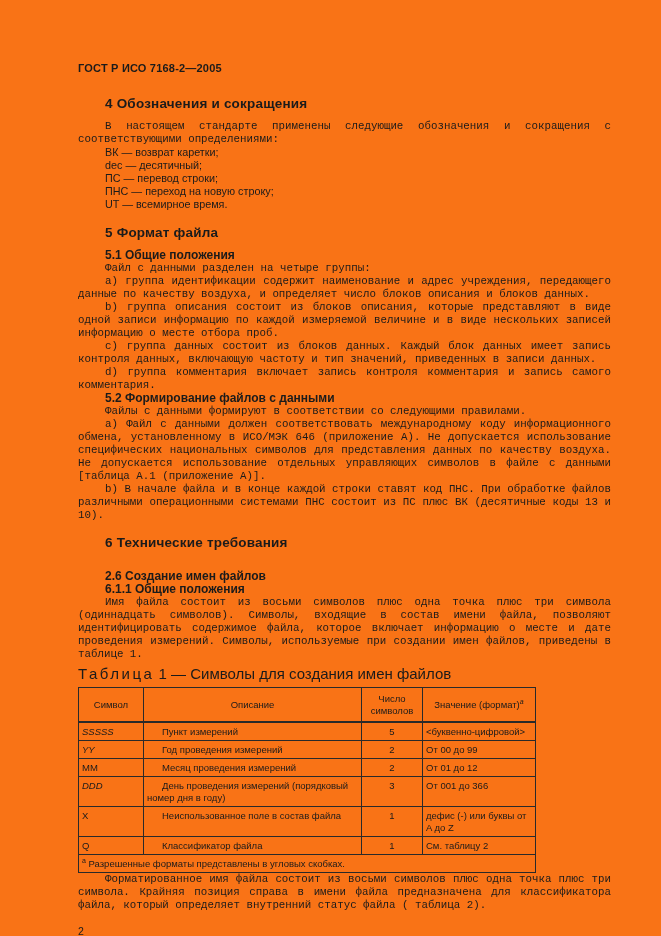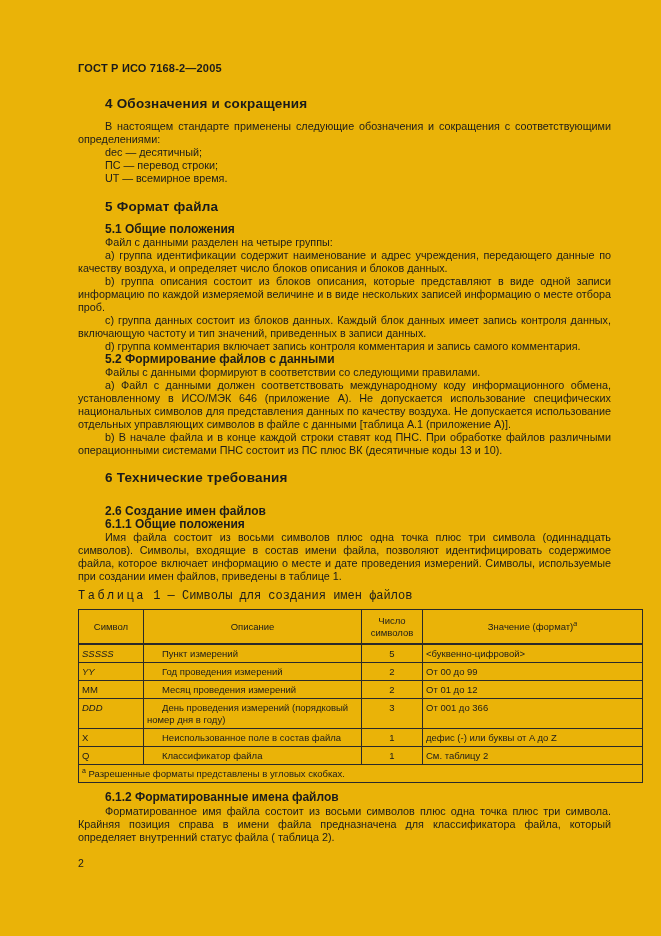--- a/index.html
+++ b/index.html
@@ -1,19 +1,19 @@
 <!DOCTYPE html>
 <html><head>
 <meta charset="utf-8">
 <style>
   html,body { margin:0; padding:0; background:#e8e8e8; }
   .page {
     position:relative;
     width:661px; height:936px;
-    background:#eab308;
+    background:#f97316;
     font-family:"Liberation Sans", sans-serif;
     color:#1b1b1b;
     overflow:hidden;
     margin:0 auto;
   }
   .content {
     position:absolute;
     left:78px; top:62px;
     width:533px;
   }
@@ -31,31 +31,30 @@
     font-size:12px; font-weight:bold; line-height:13px;
     margin:8px 0 0 27px;
   }
   .h3.first61 { margin-top:19px; }
   .h3.tight { margin-top:0; }
   .h3.after-table { margin-top:8px; margin-bottom:1px; }
   .b {
     font-size:10.8px; line-height:13px; margin:0;
   }
   .just { text-align:justify; }
-  .ind { text-indent:27px; }
+  .ind { text-indent:27px;font-family:Liberation Mono, monospace; }
   .abbrev { padding-left:27px; }
   .tbl-caption {
-    font-size:12px; line-height:12px;
+    font-size:15px; line-height:12px;
     margin:7px 0 7px 0;
-    font-family:Liberation Mono, monospace;
   }
   .cap-word { letter-spacing:2.5px; }
   table.t1 {
     border-collapse:collapse;
-    width:565px;
+    width:458px;
     font-size:9.5px; line-height:12px;
     color:#1b1b1b;
   }
   table.t1, table.t1 th, table.t1 td { border:1px solid #2a2a2a; }
   table.t1 thead th {
     font-weight:normal;
     text-align:center; vertical-align:middle;
     height:31px; padding:1px 3px;
     border-bottom:2px solid #2a2a2a;
   }
@@ -78,22 +77,24 @@
 <body>
 
 <div class="page">
   <div class="content">
 
     <div class="doc-code">ГОСТ Р ИСО 7168-2—2005</div>
 
     <div class="h2">4  Обозначения и сокращения</div>
     <p class="b just ind">В настоящем стандарте применены следующие обозначения и сокращения с соответствующими определениями:</p>
     <div>
+      <div class="b abbrev">ВК — возврат каретки;</div>
       <div class="b abbrev">dec — десятичный;</div>
       <div class="b abbrev">ПС — перевод строки;</div>
+      <div class="b abbrev">ПНС — переход на новую строку;</div>
       <div class="b abbrev">UT — всемирное время.</div>
     </div>
 
     <div class="h2 s5">5  Формат файла</div>
     <div class="h3">5.1  Общие положения</div>
     <p class="b just ind">Файл с данными разделен на четыре группы:</p>
     <p class="b just ind">a)  группа идентификации содержит наименование и адрес учреждения, передающего данные по качеству воздуха, и определяет число блоков описания и блоков данных.</p>
     <p class="b just ind">b)  группа описания состоит из блоков описания, которые представляют в виде одной записи информацию по каждой измеряемой величине и в виде нескольких записей информацию о месте отбора проб.</p>
     <p class="b just ind">c)  группа данных состоит из блоков данных. Каждый блок данных имеет запись контроля данных, включающую частоту и тип значений, приведенных в записи данных.</p>
     <p class="b just ind">d)  группа комментария включает запись контроля комментария и запись самого комментария.</p>
@@ -164,19 +165,18 @@
           <td class="c-desc">Классификатор файла</td>
           <td class="c-num">1</td>
           <td class="c-val">См. таблицу 2</td>
         </tr>
         <tr>
           <td class="footnote-cell" colspan="4"><sup>а</sup> <span>Разрешенные форматы представлены в угловых скобках.</span></td>
         </tr>
       </tbody>
     </table>
 
-    <div class="h3 after-table">6.1.2  Форматированные имена файлов</div>
     <p class="b just ind">Форматированное имя файла состоит из восьми символов плюс одна точка плюс три символа. Крайняя позиция справа в имени файла предназначена для классификатора файла, который определяет внутренний статус файла ( таблица 2).</p>
 
     <div class="page-number">2</div>
 
   </div>
 </div>
 
 </body></html>

